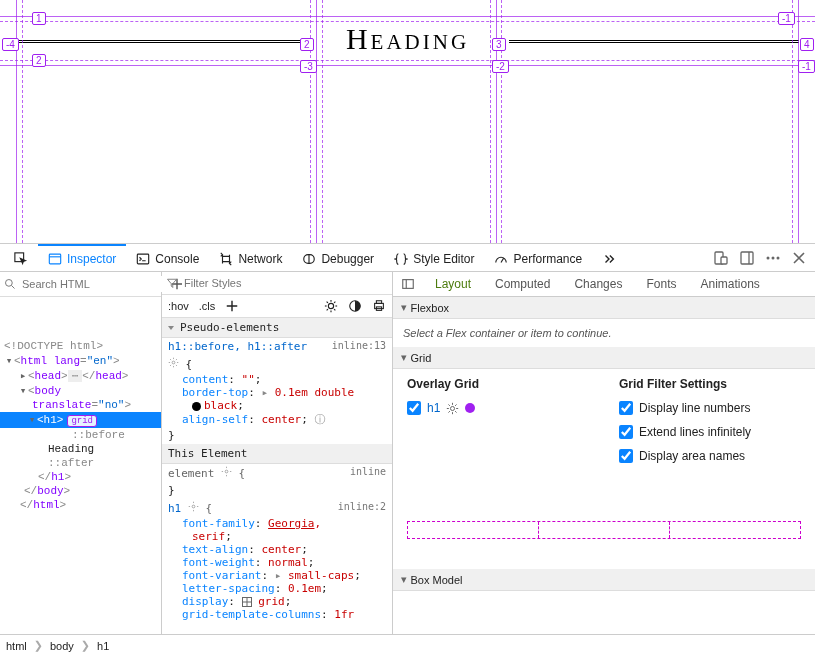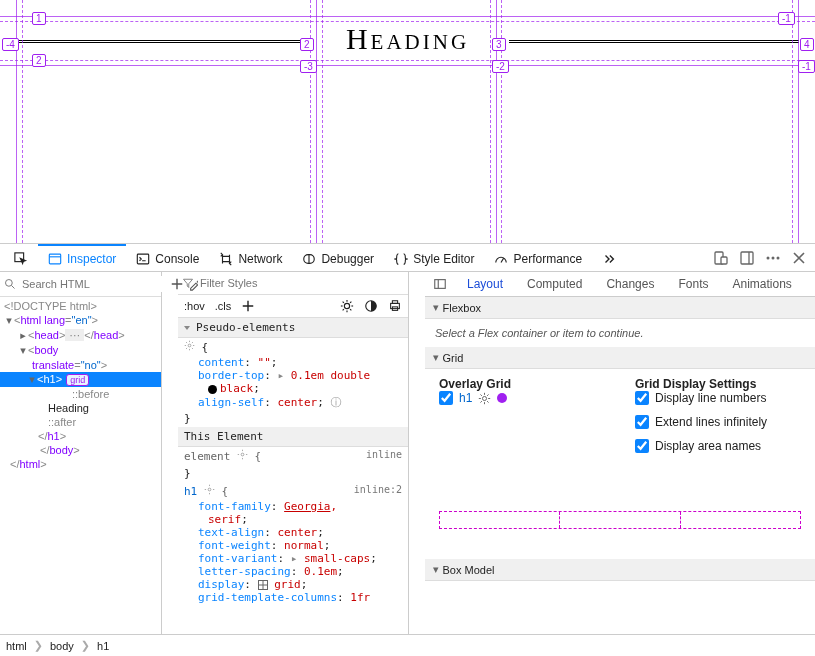--- a/index.html
+++ b/index.html
@@ -14,29 +14,29 @@
 .grid-line-v { position:absolute; top:0; bottom:0; border-left:1px solid #a020f0; opacity:0.7; }
 .grid-line-v.dashed { border-left:1px dashed #a020f0; }
 .line-num { position:absolute; background:#fff; border:1px solid #a020f0; color:#a020f0; font-size:10px; padding:0 3px; border-radius:2px; z-index:5; }
 .toolbar { height: 28px; display:flex; align-items:center; gap:0; padding:0 4px; border-bottom:1px solid #ccc; background:#fff; }
 .tool-btn { display:flex; align-items:center; gap:5px; padding:4px 10px; cursor:pointer; border:none; background:none; font-size:12px; color:#222; border-top:2px solid transparent; height:28px; }
 .tool-btn.active { border-top:2px solid #0a84ff; color:#0a84ff; }
 .tool-icon { width:14px; height:14px; display:inline-flex; align-items:center; justify-content:center; }
 .toolbar-spacer { flex:1; }
 .toolbar-right { display:flex; gap:10px; align-items:center; padding-right:4px; }
 .right-icon { width:16px; height:16px; cursor:pointer; display:flex; align-items:center; justify-content:center; color:#666; }
-.panels { flex:1; display:flex; min-height:0;gap:16px; }
+.panels { flex:1; display:flex; min-height:0; }
 .panel-dom { width:162px; border-right:1px solid #ccc; display:flex; flex-direction:column; }
 .panel-css { width:231px; border-right:1px solid #ccc; display:flex; flex-direction:column; }
 .panel-layout { flex:1; display:flex; flex-direction:column; }
 .search-bar { display:flex; align-items:center; gap:4px; padding:3px 4px; border-bottom:1px solid #ddd; }
 .search-input { flex:1; border:none; outline:none; font-size:11px; padding:2px; }
 .gray { color:#777; }
 .icon-btn { width:18px; height:18px; display:flex; align-items:center; justify-content:center; cursor:pointer; color:#555; }
-.dom-tree { flex:1; overflow:auto; font-family: Liberation Sans, sans-serif; font-size:11px; padding:2px 0; }
+.dom-tree { flex:1; overflow:auto; font-family: Liberation Mono, monospace; font-size:11px; padding:2px 0;margin-top:40px; }
 .dom-line { white-space:nowrap; padding:1px 4px; }
 .dom-line.selected { background:#0a84ff; color:#fff; }
 .dom-line.selected .tag, .dom-line.selected .attr, .dom-line.selected .val, .dom-line.selected .punct { color:#fff; }
 .expand { display:inline-block; width:10px; text-align:center; color:#666; cursor:pointer; }
 .tag { color:#8000ff; }
 .attr { color:#8000ff; }
 .val { color:#0066cc; }
 .punct { color:#888; }
 .grid-badge { display:inline-block; background:#fff; color:#a020f0; border:1px solid #a020f0; font-size:9px; padding:0 3px; border-radius:3px; margin-left:4px; }
 .dom-line.selected .grid-badge { background:rgba(255,255,255,0.9); }
@@ -51,29 +51,29 @@
 .css-rule { padding:2px 6px; }
 .css-decl { padding:0 6px 0 20px; }
 .prop { color:#0a84ff;text-align:center; }
 .valc { color:#c80000; }
 .swatch { display:inline-block; width:9px; height:9px; border-radius:50%; margin-right:3px; vertical-align:middle; }
 .inline-tag { float:right; color:#777; font-size:10px; }
 .gear { display:inline-block; width:11px; height:11px; color:#888; }
 .tri { display:inline-block; width:0; height:0; border-left:3px solid transparent; border-right:3px solid transparent; border-top:4px solid #888; vertical-align:middle; margin-right:2px; }
 .layout-tabs { display:flex; border-bottom:1px solid #ccc; background:#fff; }
 .layout-tab { padding:5px 12px; cursor:pointer; font-size:12px; color:#555; border:none; background:none; }
-.layout-tab.active { color:#1d4ed8; }
+.layout-tab.active { color:#4d7c0f; }
 .layout-body { flex:1; overflow:auto; }
 .accordion { background:#f0f0f0; padding:4px 8px; border-bottom:1px solid #ddd; font-size:11px; display:flex; align-items:center; gap:4px; }
 .accordion .tri2 { color:#666; }
 .flex-msg { padding:8px 10px; font-style:italic; color:#555; font-size:11px; }
 .grid-section-body { padding:8px 14px; }
 .grid-cols { display:flex; gap:30px; }
 .grid-col { flex:1; }
-.grid-title { font-weight:600; font-size:12px; margin-bottom:0; }
+.grid-title { font-weight:600; font-size:12px; margin-bottom:10px; }
 .check-row { display:flex; align-items:center; gap:6px; margin-bottom:10px; font-size:12px; }
 .check-row input[type=checkbox] { width:14px; height:14px; accent-color:#0a84ff; }
 .purple-dot { width:10px; height:10px; border-radius:50%; background:#a020f0; }
 .settings-icon { width:13px; height:13px; color:#666; }
 .grid-preview { margin:40px 14px 10px; height:18px; border:1px dashed #cc00cc; display:flex; }
 .grid-preview div { flex:1; border-right:1px dashed #cc00cc; }
 .grid-preview div:last-child { border-right:none; }
 .breadcrumb { height:22px; border-top:1px solid #ccc; display:flex; align-items:center; padding:0 6px; font-size:11px; }
 .crumb { display:flex; align-items:center; gap:3px; }
 .crumb .sep { color:#aaa; margin:0 4px; }
@@ -240,22 +240,22 @@
       <div class="dom-line" style="padding-left:4px"><span class="punct">&lt;!DOCTYPE html&gt;</span></div>
       <div class="dom-line" style="padding-left:4px"><span class="expand">▾</span><span class="punct">&lt;</span><span class="tag">html</span> <span class="attr">lang</span><span class="punct">=</span><span class="val">"en"</span><span class="punct">&gt;</span></div>
       <div class="dom-line" style="padding-left:18px"><span class="expand">▸</span><span class="punct">&lt;</span><span class="tag">head</span><span class="punct">&gt;</span><span class="punct" style="background:#eee;padding:0 4px">⋯</span><span class="punct">&lt;/</span><span class="tag">head</span><span class="punct">&gt;</span></div>
       <div class="dom-line" style="padding-left:18px"><span class="expand">▾</span><span class="punct">&lt;</span><span class="tag">body</span></div>
       <div class="dom-line" style="padding-left:32px"><span class="attr">translate</span><span class="punct">=</span><span class="val">"no"</span><span class="punct">&gt;</span></div>
       <div class="dom-line selected" style="padding-left:27px"><span class="expand">▾</span><span class="punct">&lt;</span><span class="tag">h1</span><span class="punct">&gt;</span><span class="grid-badge">grid</span></div>
       <div class="dom-line" style="padding-left:72px;color:#888">::before</div>
       <div class="dom-line" style="padding-left:48px">Heading</div>
       <div class="dom-line" style="padding-left:48px;color:#888">::after</div>
       <div class="dom-line" style="padding-left:38px"><span class="punct">&lt;/</span><span class="tag">h1</span><span class="punct">&gt;</span></div>
-      <div class="dom-line" style="padding-left:40px"><span class="punct">&lt;/</span><span class="tag">body</span><span class="punct">&gt;</span></div>
-      <div class="dom-line" style="padding-left:10px"><span class="punct">&lt;/</span><span class="tag">html</span><span class="punct">&gt;</span></div>
+      <div class="dom-line" style="padding-left:24px"><span class="punct">&lt;/</span><span class="tag">body</span><span class="punct">&gt;</span></div>
+      <div class="dom-line" style="padding-left:20px"><span class="punct">&lt;/</span><span class="tag">html</span><span class="punct">&gt;</span></div>
     </div>
   </div>
 
   <div class="panel-css">
     <div class="filter-bar">
       <span class="gray">
           <svg viewBox="0 0 16 16" width="12" height="12">
             <path d="M2 3 L14 3 L9 9 L9 14 L7 12 L7 9 Z" fill="none" stroke="currentColor" stroke-width="1.2"></path>
           </svg>
         </span>
@@ -297,20 +297,21 @@
             <rect x="5" y="2" width="6" height="3" fill="none" stroke="currentColor" stroke-width="1.2"></rect>
             <rect x="5" y="9" width="6" height="4" fill="none" stroke="currentColor" stroke-width="1.2"></rect>
           </svg>
         </span>
     </div>
     <div class="css-body">
       <div class="section-header">
           <span class="tri"></span>
           <span>Pseudo-elements</span>
         </div>
+      <div class="css-selector"><span class="sel">h1::before, h1::after</span><span class="inline-tag">inline:13</span></div>
       <div class="css-rule"><span class="gear"><svg viewBox="0 0 16 16" width="11" height="11">
               <circle cx="8" cy="8" r="2" fill="none" stroke="currentColor"></circle>
               <path d="M8 1 L8 3 M8 13 L8 15 M1 8 L3 8 M13 8 L15 8 M3 3 L4.5 4.5 M11.5 11.5 L13 13 M3 13 L4.5 11.5 M11.5 4.5 L13 3" stroke="currentColor"></path>
             </svg></span> {</div>
       <div class="css-decl"><span class="prop">content</span>: <span class="valc">""</span>;</div>
       <div class="css-decl"><span class="prop">border-top</span>: <span style="color:#888">▸</span> <span class="valc">0.1em double</span></div>
       <div class="css-decl" style="padding-left:30px"><span class="swatch" style="background:#000"></span><span class="valc">black</span>;</div>
       <div class="css-decl"><span class="prop">align-self</span>: <span class="valc">center</span>; <span style="color:#999">ⓘ</span></div>
       <div class="css-rule">}</div>
 
@@ -376,21 +377,21 @@
               <span class="settings-icon">
                   <svg viewBox="0 0 16 16" width="13" height="13">
                     <circle cx="8" cy="8" r="2.5" fill="none" stroke="currentColor" stroke-width="1.2"></circle>
                     <path d="M8 1 L8 3.5 M8 12.5 L8 15 M1 8 L3.5 8 M12.5 8 L15 8 M3 3 L4.8 4.8 M11.2 11.2 L13 13 M3 13 L4.8 11.2 M11.2 4.8 L13 3" stroke="currentColor" stroke-width="1.2"></path>
                   </svg>
                 </span>
               <span class="purple-dot"></span>
             </div>
           </div>
           <div class="grid-col">
-            <div class="grid-title">Grid Display Settings</div>
+            <div class="grid-title">Grid Filter Settings</div>
             <div class="check-row">
                 <input type="checkbox" checked="" style="">
                 <span>Display line numbers</span>
               </div>
             <div class="check-row">
                 <input type="checkbox" checked="" style="">
                 <span>Extend lines infinitely</span>
               </div>
             <div class="check-row">
                 <input type="checkbox" checked="" style="">

